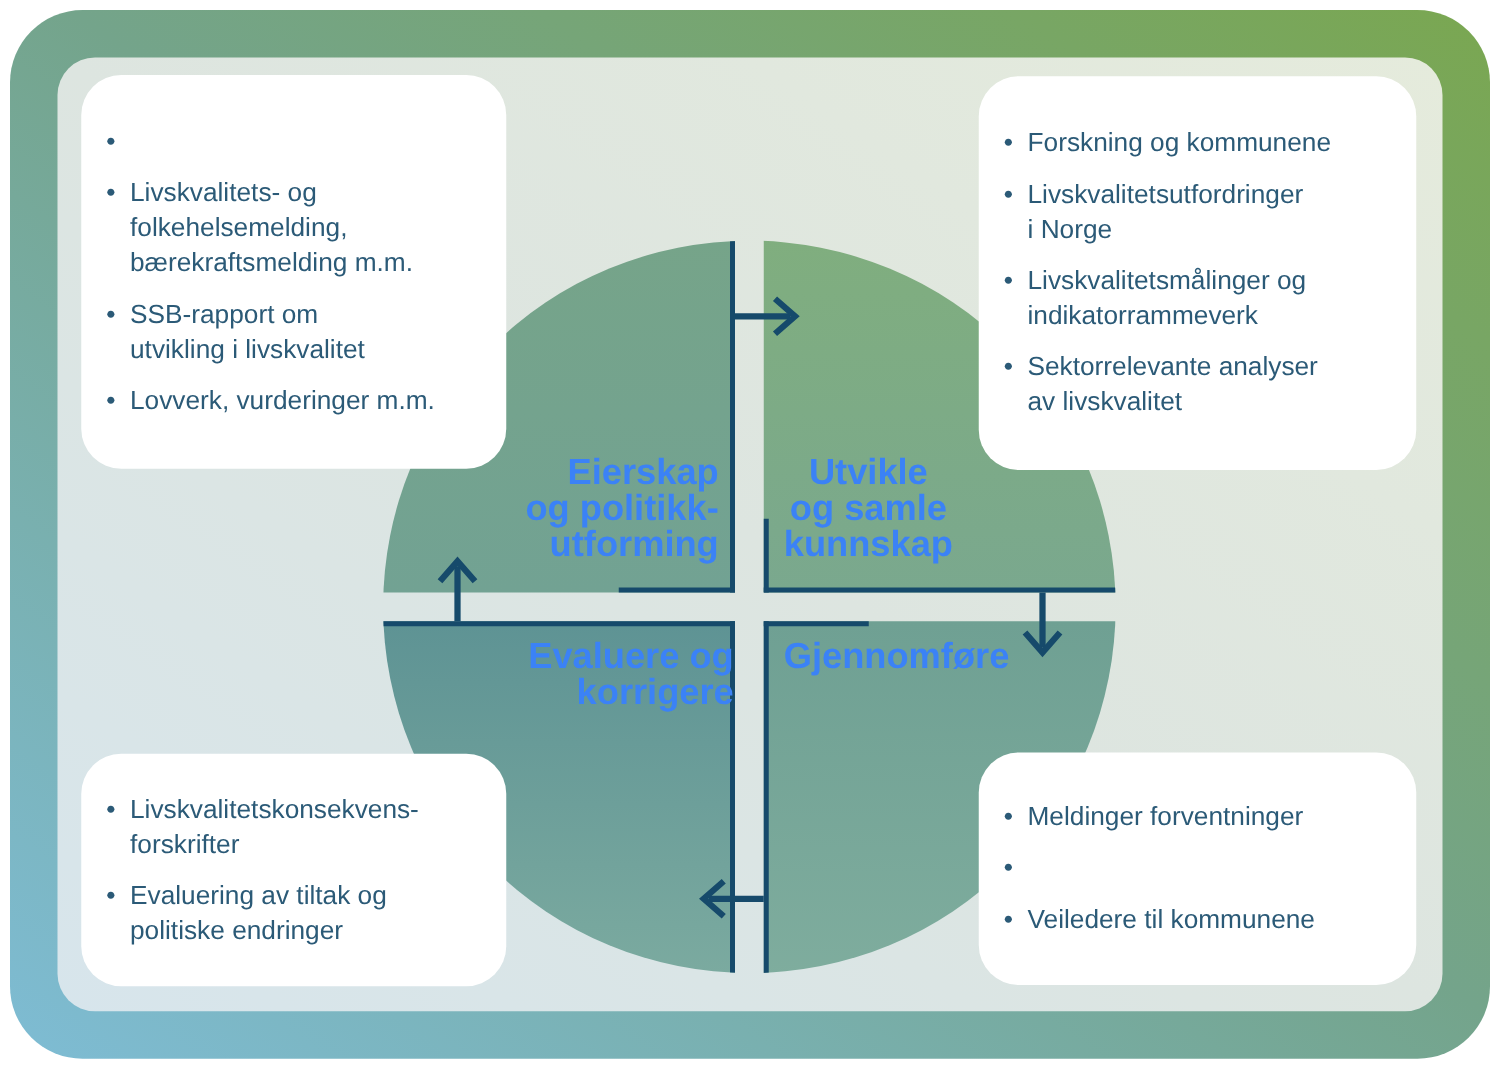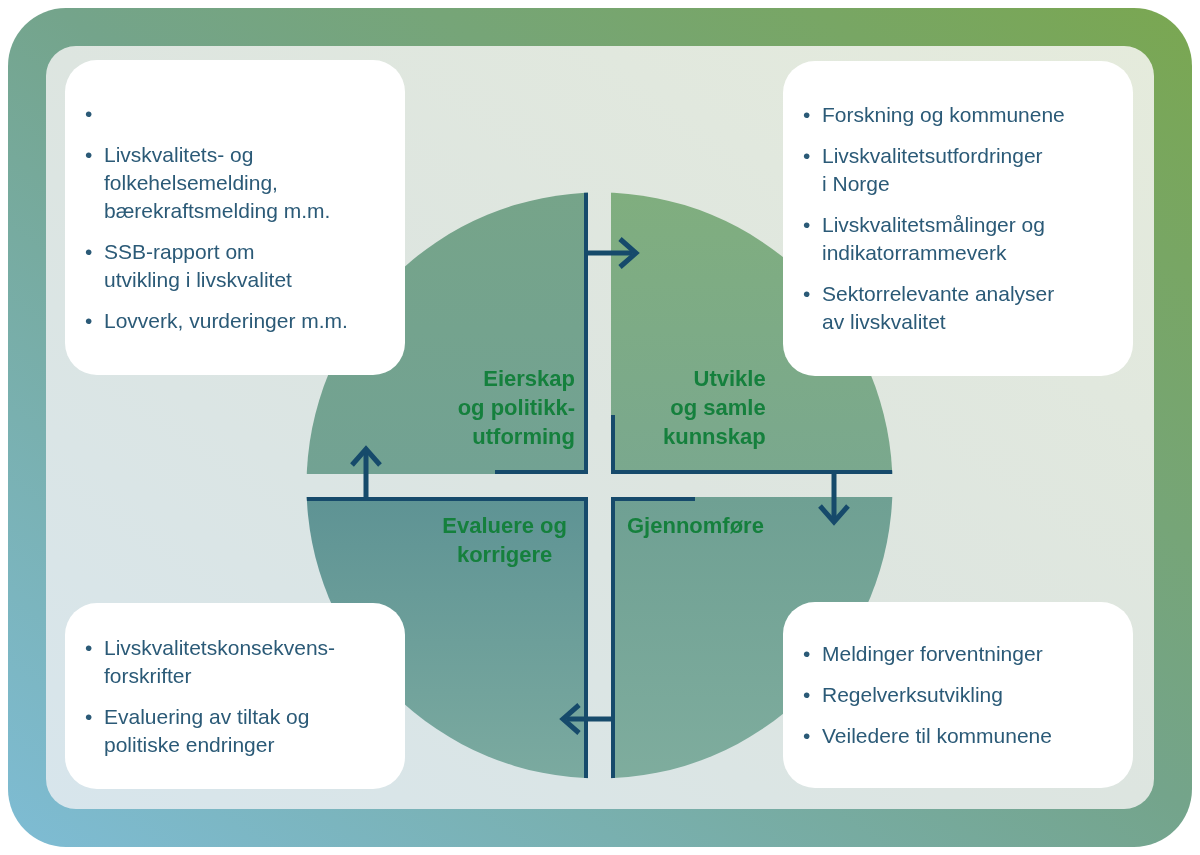--- a/index.html
+++ b/index.html
@@ -13,26 +13,26 @@
     border-radius:58px;
     background:linear-gradient(to top right, #7ebcd4 0%, #74a48b 52%, #7aa751 100%);
   }
   .inner {
     position:absolute; left:38px; top:38px; right:38px; bottom:38px;
     border-radius:30px;
     background:linear-gradient(to top right, #d7e5ec 0%, #dde5e0 50%, #e5ebdc 100%);
   }
   .cycle-svg { position:absolute; left:0; top:0; width:1200px; height:855px; }
   .qlabel {
-    position:absolute; color:#15803d; font-weight:bold;
-    font-size:22px; line-height:29px; white-space:pre-line;
+    position:absolute; color:#3b82f6; font-weight:bold;
+    font-size:29px; line-height:29px; white-space:pre-line;
   }
   .q-tl { right:625px; top:364px; text-align:right; }
-  .q-tr { left:627px; top:364px; text-align:right;margin-left:36px; }
-  .q-bl { right:633px; top:511px; text-align:center; }
+  .q-tr { left:627px; top:364px; text-align:center; }
+  .q-bl { right:613px; top:511px; text-align:right; }
   .q-br { left:627px; top:511px; text-align:center; }
   .card {
     position:absolute; background:#ffffff; border-radius:32px;
     box-sizing:border-box; padding:18px 20px;
     display:flex; flex-direction:column; justify-content:center; gap:13px;
   }
   .card-tl { left:65px;  top:60px;  width:340px; height:315px; }
   .card-tr { left:783px; top:61px;  width:350px; height:315px; }
   .card-bl { left:65px;  top:603px; width:340px; height:186px; }
   .card-br { left:783px; top:602px; width:350px; height:186px; }
@@ -181,21 +181,20 @@
   </div>
 
   <div class="card card-br">
     <div style="display: flex; flex-direction: column; gap: 13px;">
         <div class="item">
         <span class="dot">•</span>
         <span class="item-text">Meldinger forventninger</span>
       </div>
         <div class="item">
         <span class="dot">•</span>
-        <span class="item-text">Regelverksutvikling</span>
       </div>
         <div class="item">
         <span class="dot">•</span>
         <span class="item-text">Veiledere til kommunene</span>
       </div>
       </div>
   </div>
 </div>
 
 </body></html>

